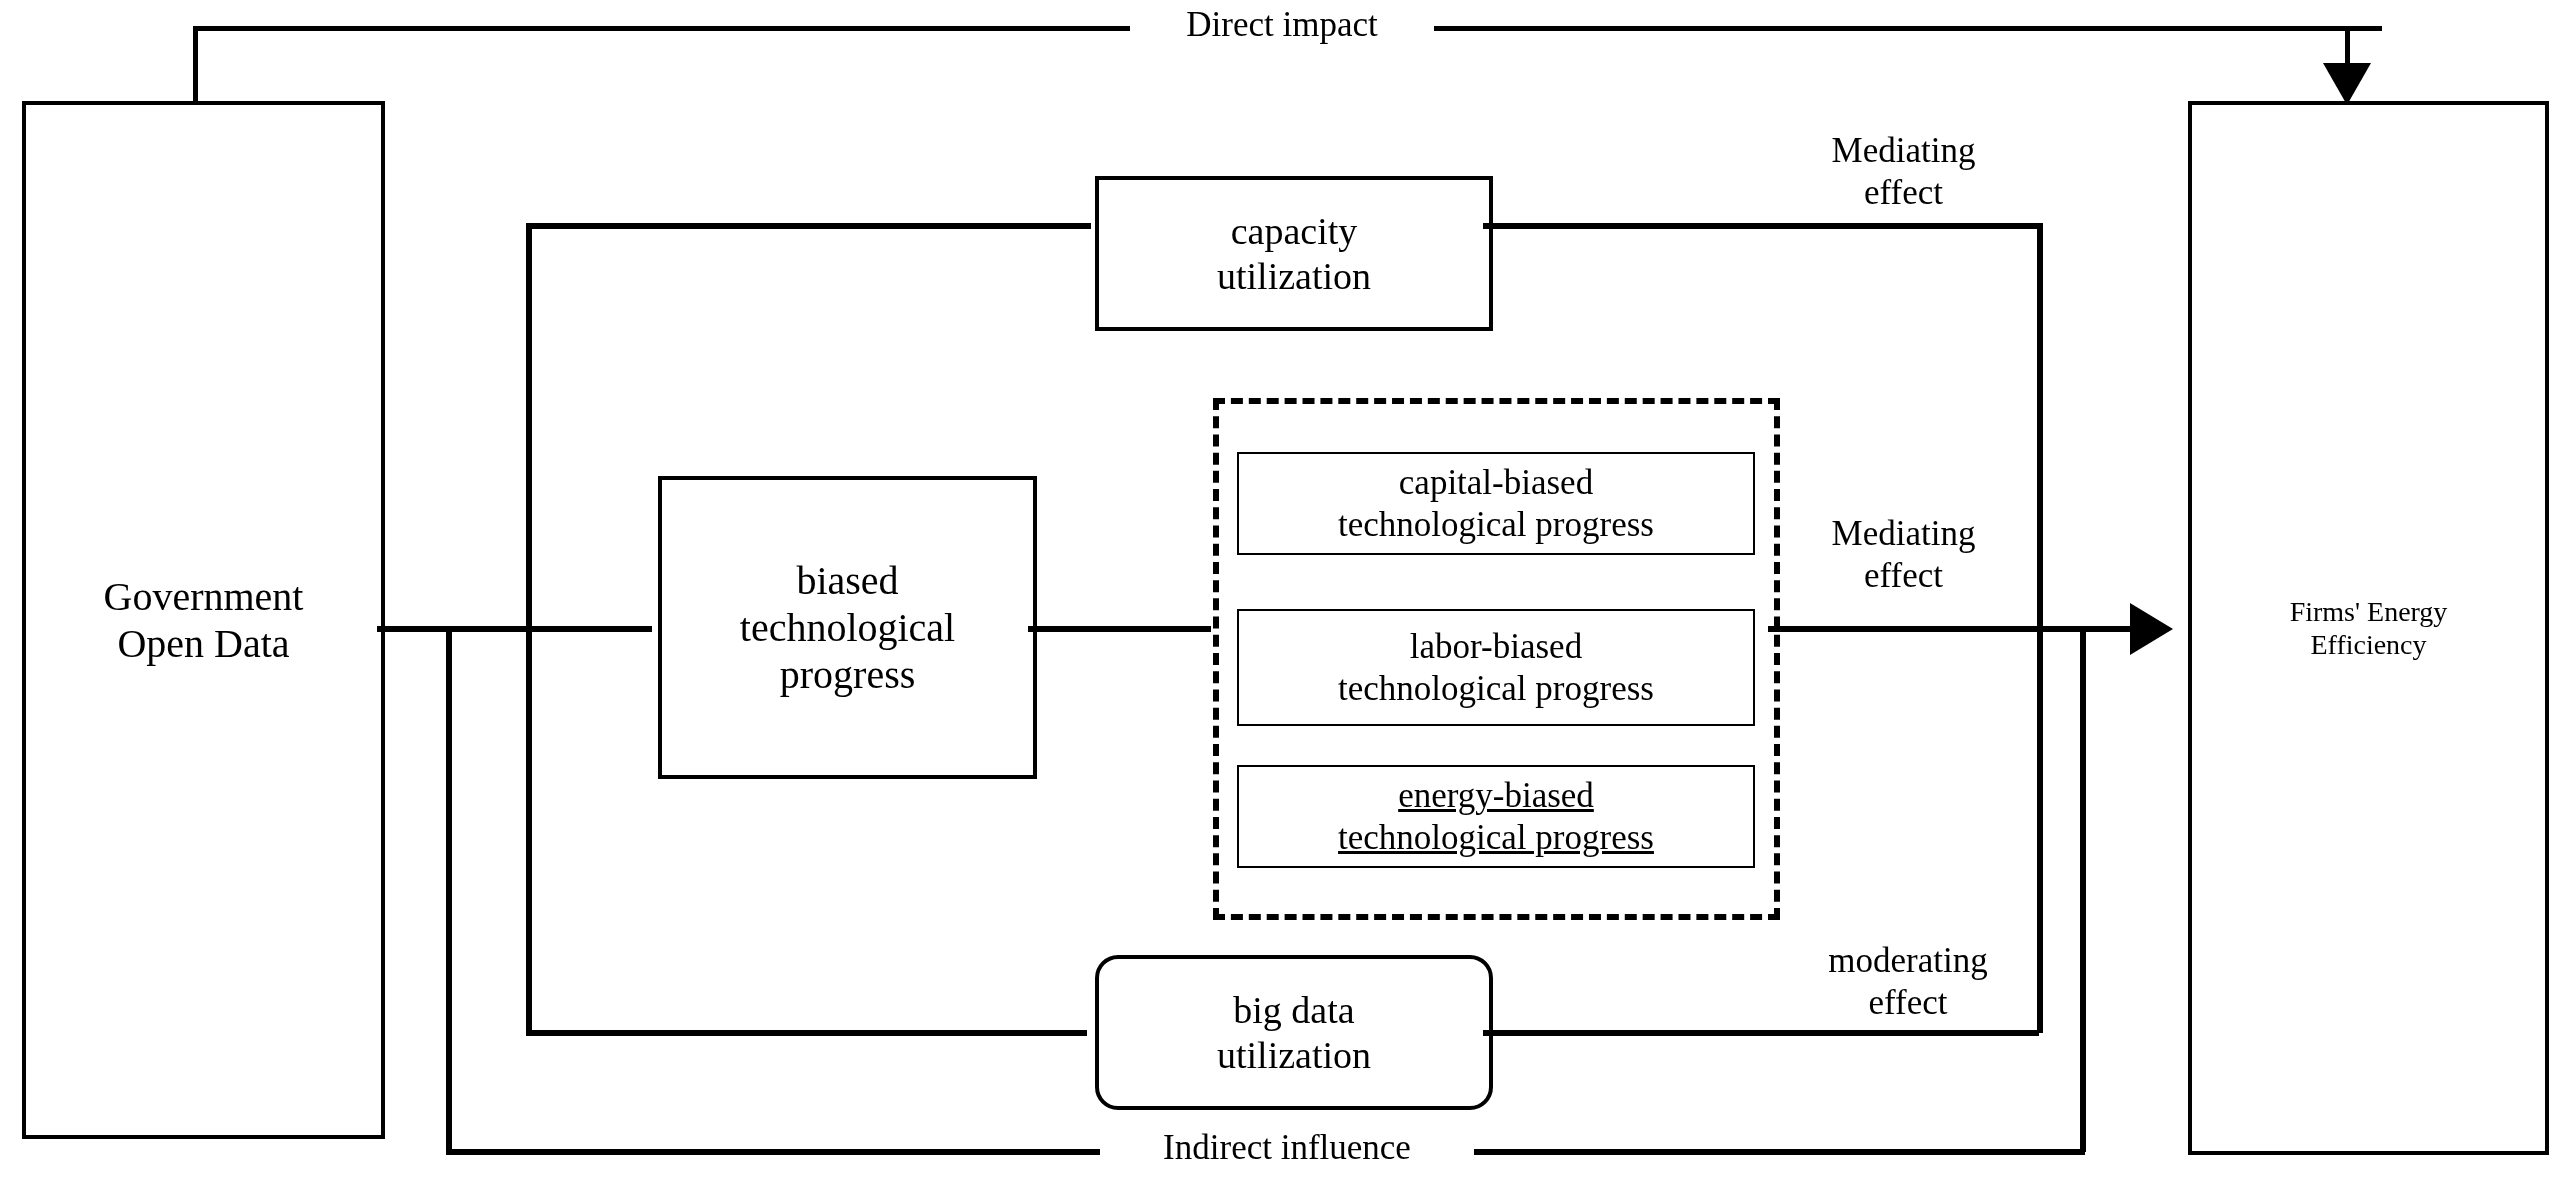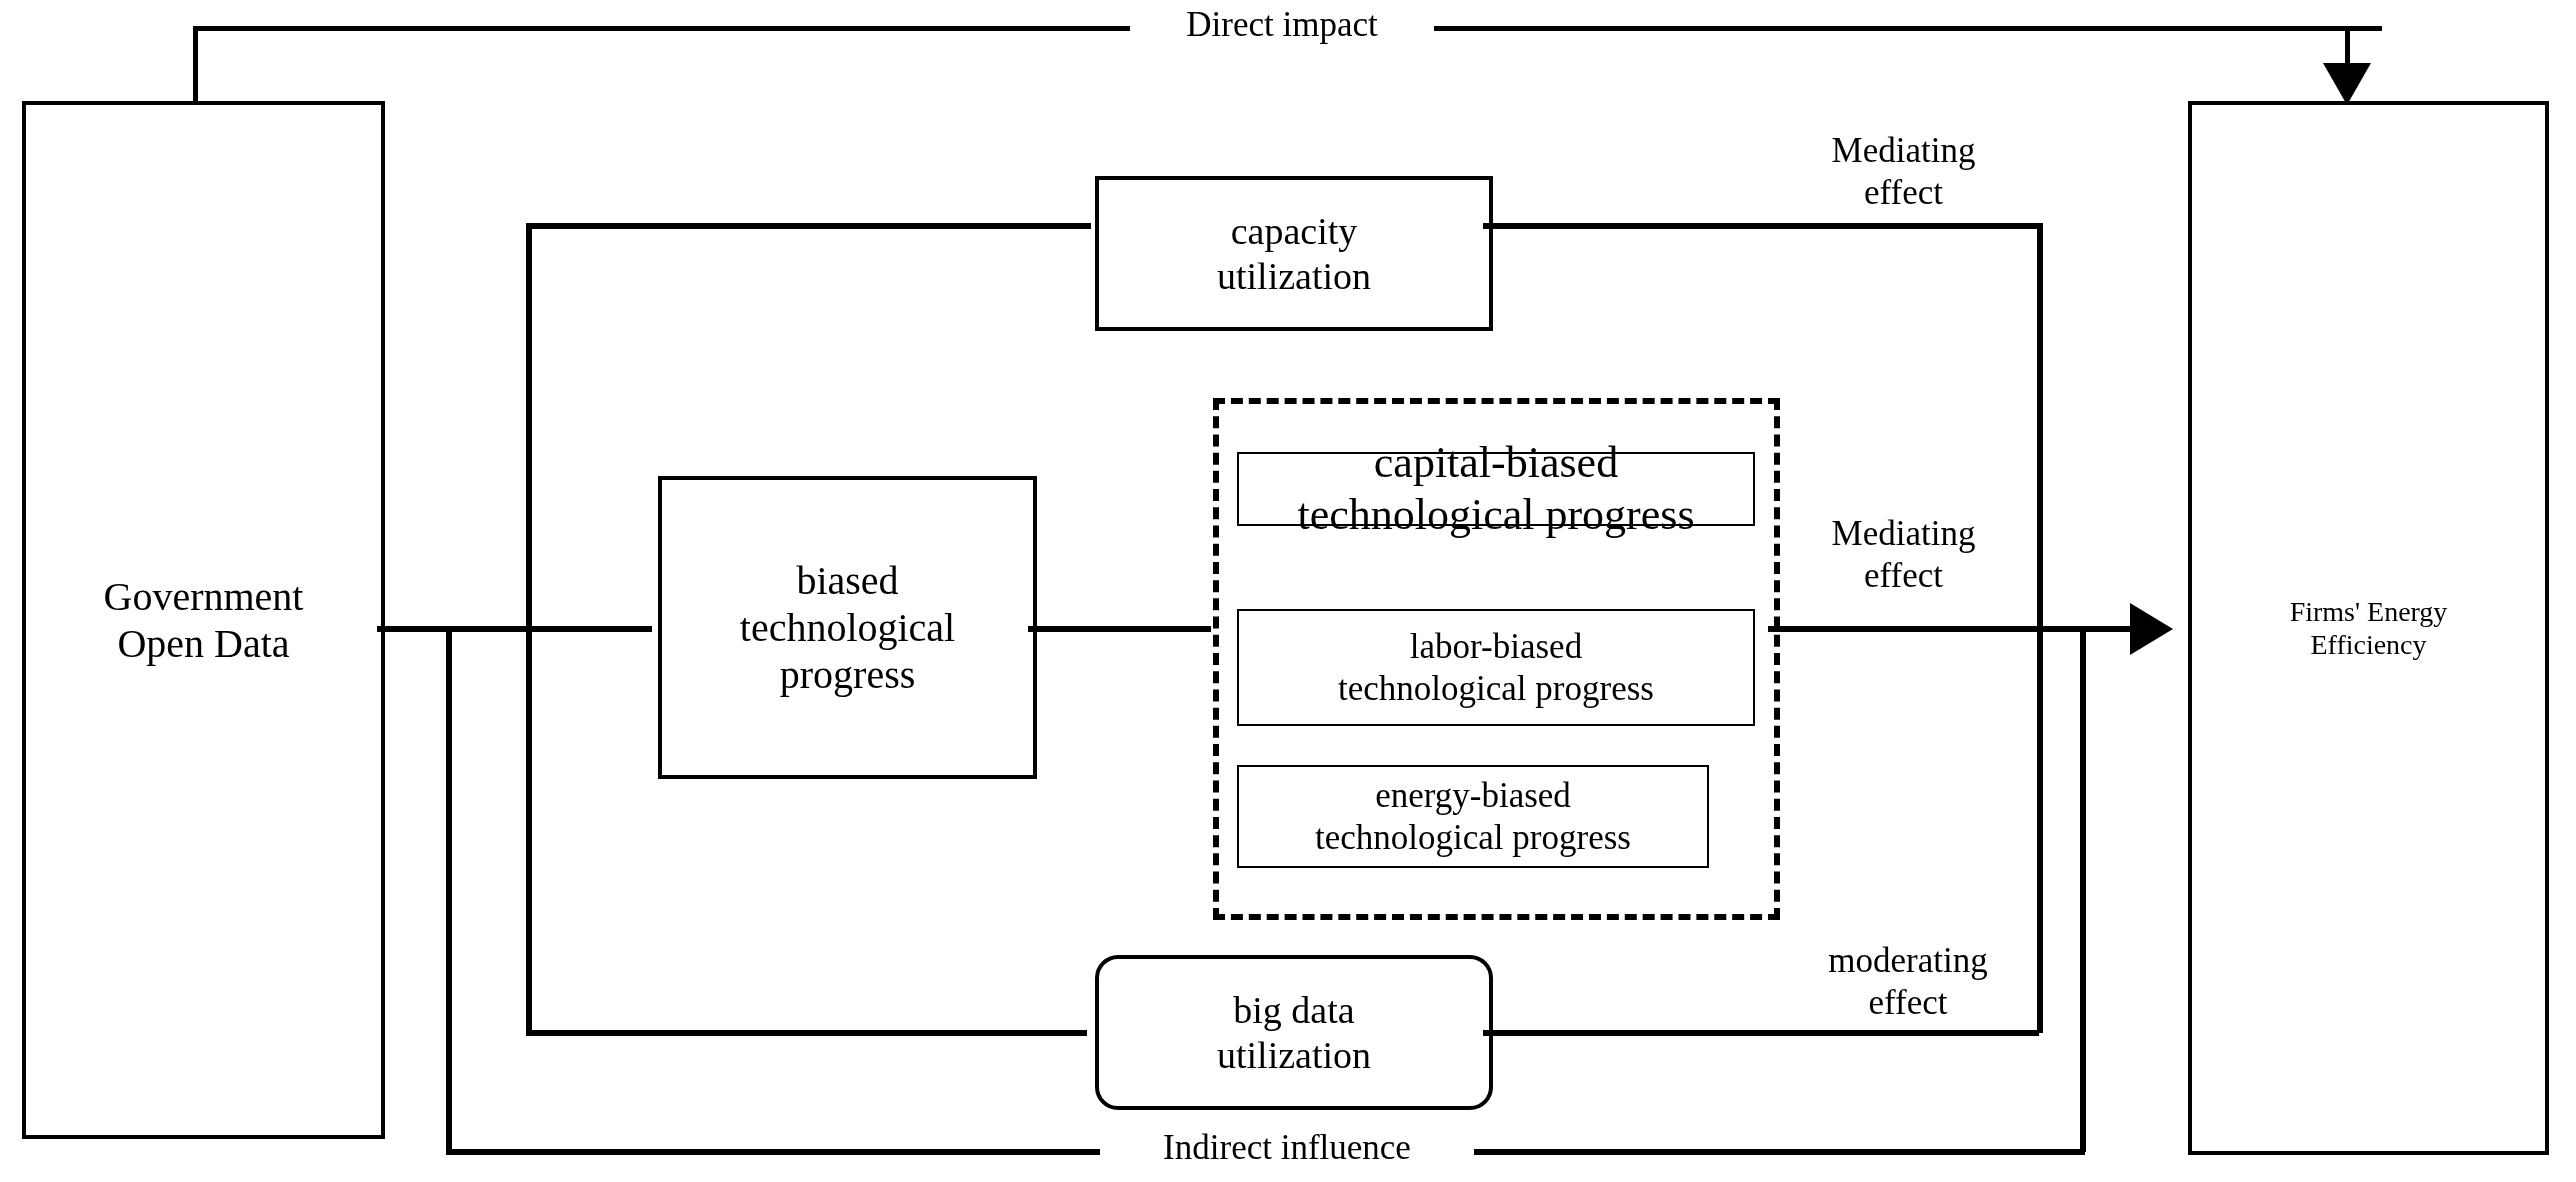--- a/index.html
+++ b/index.html
@@ -118,33 +118,33 @@
     <div>
       <span class="lbl">biased</span>
       <span class="lbl">technological</span>
       <span class="lbl">progress</span>
     </div>
   </div>
   <div class="ln h-dot" style="left:1028px;top:626px;width:183px;"></div>
 
   <div class="box box-dashed" style="left:1205px;top:398px;width:567px;height:522px;"></div>
 
-  <div class="box box-thin" style="left:1229px;top:452px;width:518px;height:74px;font-size:44px;">
+  <div class="box box-thin" style="left:1229px;top:452px;width:518px;height:103px;font-size:35px;">
     <div>
       <span class="lbl">capital-biased</span>
       <span class="lbl">technological progress</span>
     </div>
   </div>
   <div class="box box-thin" style="left:1229px;top:609px;width:518px;height:117px;font-size:35px;">
     <div>
       <span class="lbl">labor-biased</span>
       <span class="lbl">technological progress</span>
     </div>
   </div>
-  <div class="box box-thin" style="left:1229px;top:765px;width:472px;height:103px;font-size:35px;">
+  <div class="box box-thin" style="left:1229px;top:765px;width:518px;height:103px;font-size:35px;text-decoration:underline;">
     <div>
       <span class="lbl">energy-biased</span>
       <span class="lbl">technological progress</span>
     </div>
   </div>
 
   <div class="ln h-dot" style="left:1768px;top:626px;width:365px;"></div>
   <div class="arrow-right" style="left:2130px;top:603px;"></div>
   <div class="txt multi" style="left:1782px;top:513px;width:243px;font-size:35px;">
     <span class="lbl">Mediating</span>

